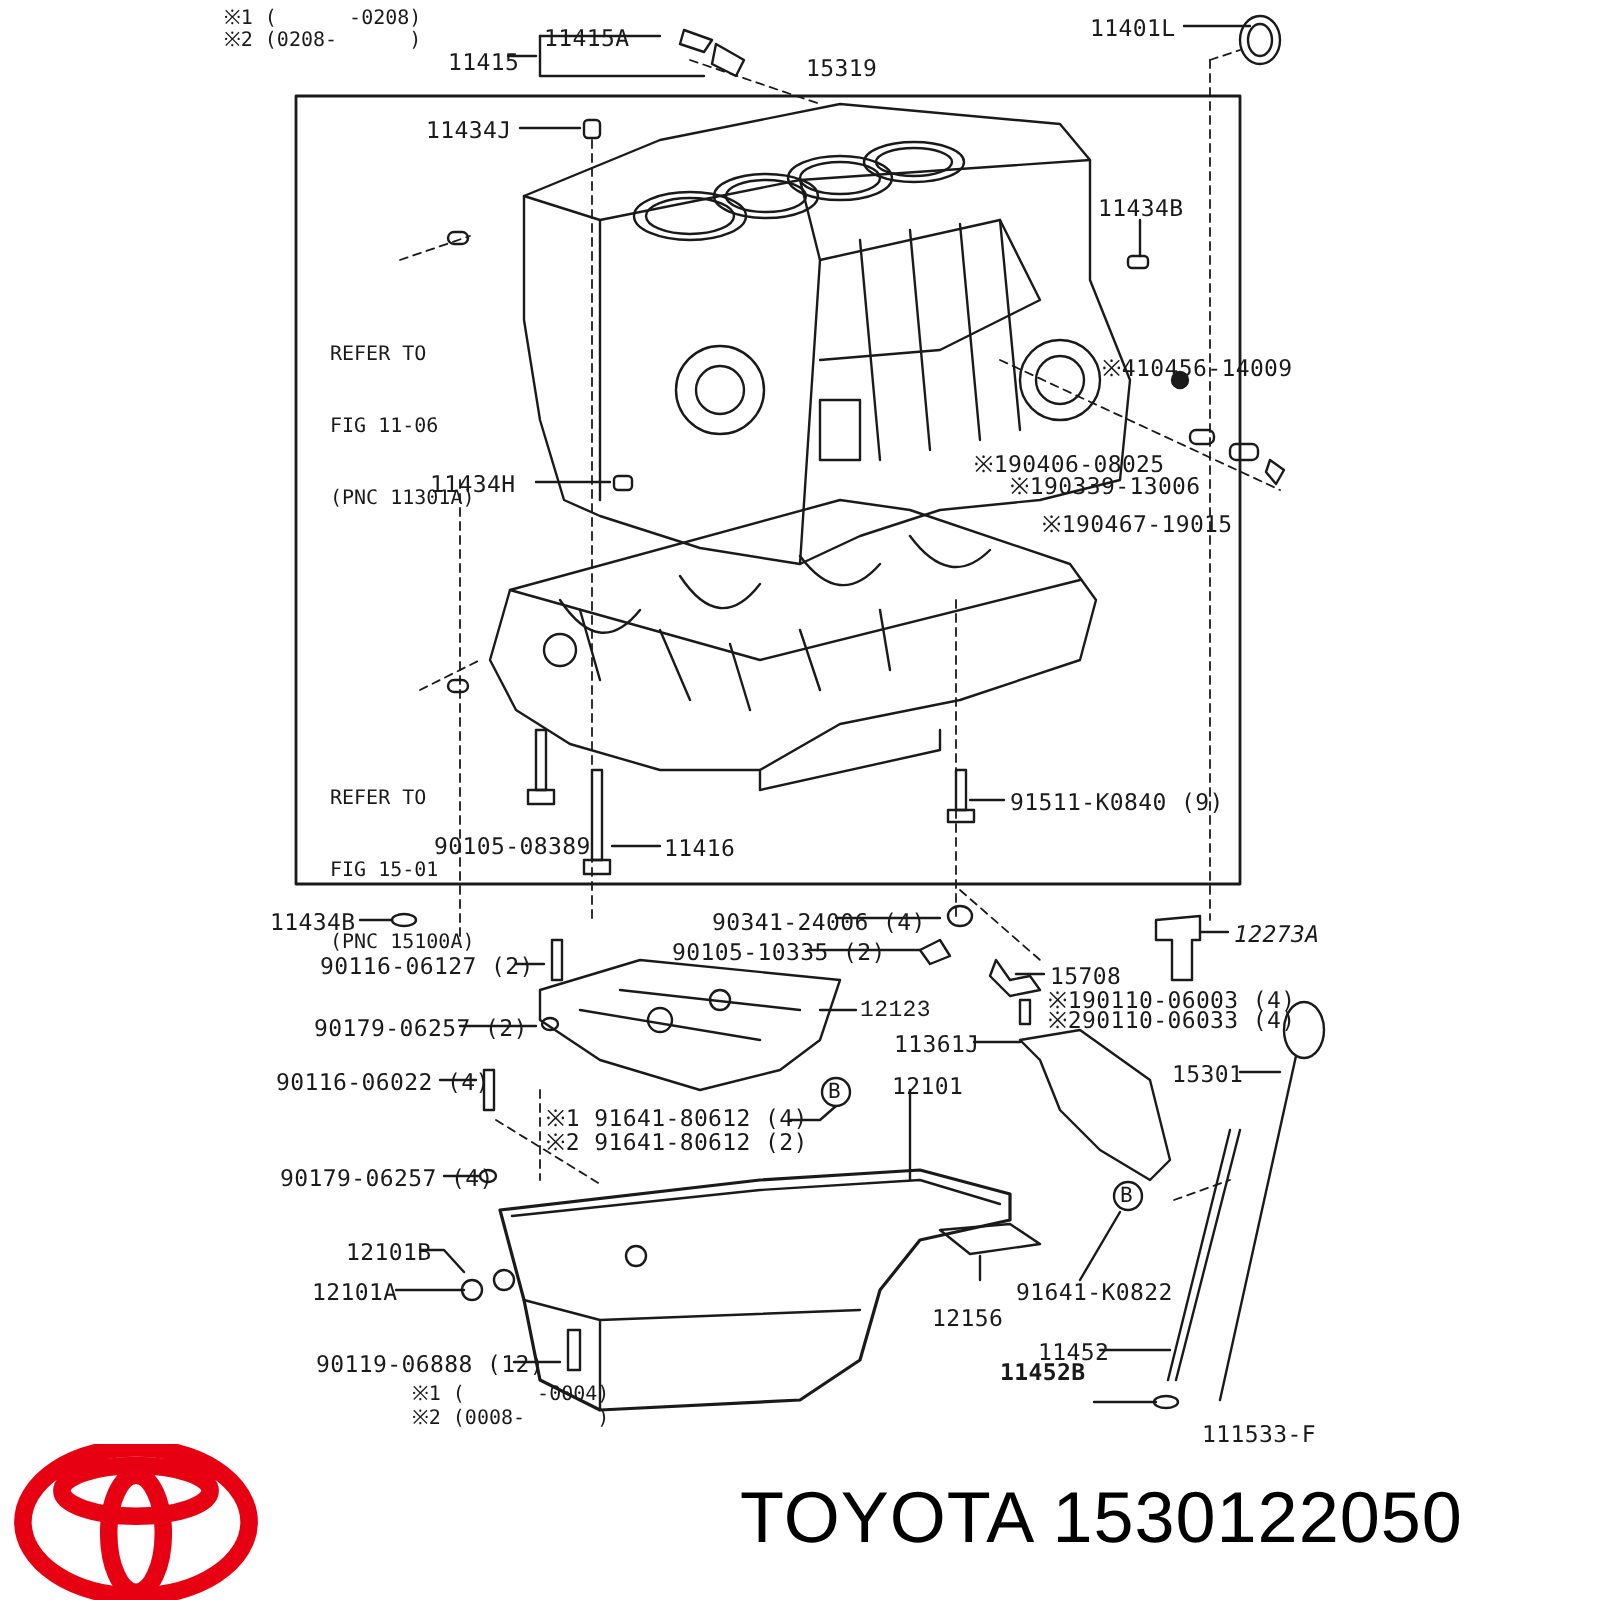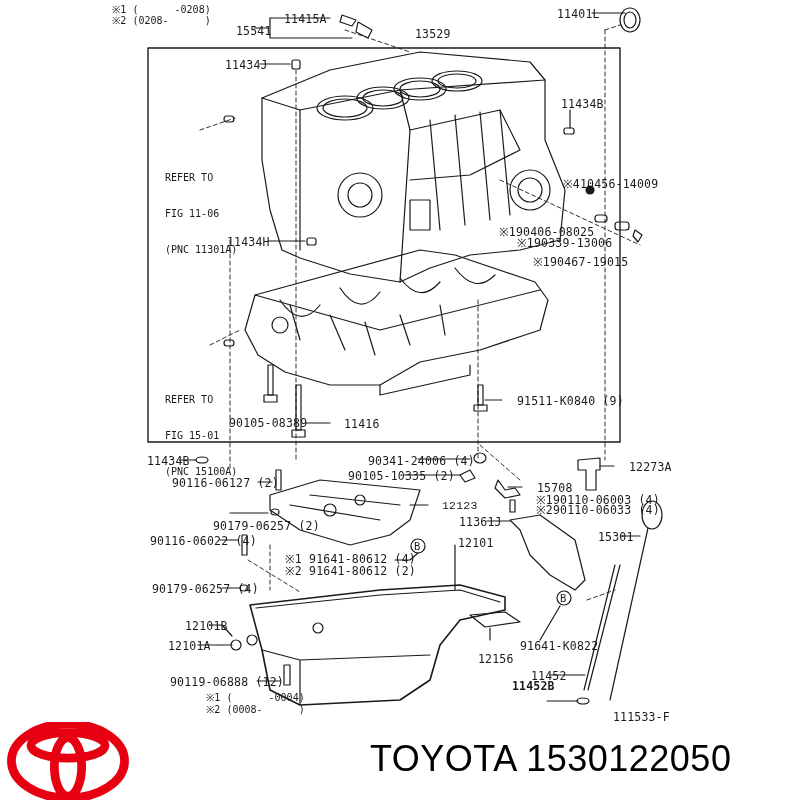--- a/index.html
+++ b/index.html
@@ -1,21 +1,21 @@
 <!DOCTYPE html>
 <html><head>
 <meta charset="utf-8">
 <style>
   html, body { margin: 0; padding: 0; background: #ffffff; }
   body { width: 800px; height: 800px; position: relative; overflow: hidden;
          font-family: "Liberation Sans", sans-serif; color: #111; }
   #diagram { position: absolute; left: 0; top: 0; width: 800px; height: 800px; }
   .lbl { position: absolute; font-family: "DejaVu Sans Mono", monospace; font-size: 10.5px;
          letter-spacing: 0.2px; color: #1a1a1a; white-space: pre; line-height: 12px; }
-  .lbl.big { font-size: 11.5px; padding-left: 12px; }
+  .lbl.big { font-size: 11.5px; }
   .note { position: absolute; font-family: "DejaVu Sans Mono", monospace; font-size: 10px;
           color: #1a1a1a; white-space: pre; line-height: 12px; }
   #title { position: absolute; left: 370px; top: 738px; font-family: "Liberation Sans", sans-serif;
            font-size: 36px; color: #000; letter-spacing: 0.5px; }
   #logo { position: absolute; left: 3px; top: 722px; width: 130px; height: 78px; }
 </style>
 </head>
 <body>
 
 <svg id="diagram" viewBox="0 0 800 800" xmlns="http://www.w3.org/2000/svg">
@@ -189,43 +189,43 @@
   <div>(PNC 11301A)</div>
 </div>
 <div class="note" style="left:165px;top:370px">
   <div>REFER TO</div>
   <div>FIG 15-01</div>
   <div>(PNC 15100A)</div>
 </div>
 
 <div id="labels">
     <div class="lbl big" style="left: 272px; top: 13px;">11415A</div>
-    <div class="lbl big" style="left: 224px; top: 25px;">15541</div>
-    <div class="lbl big" style="left: 403px; top: 28px;">13529</div>
+    <div class="lbl big" style="left: 224px; top: 25px;">11415</div>
+    <div class="lbl big" style="left: 403px; top: 28px;">15319</div>
     <div class="lbl big" style="left: 545px; top: 8px;">11401L</div>
     <div class="lbl big" style="left: 213px; top: 59px;">11434J</div>
     <div class="lbl big" style="left: 549px; top: 98px;">11434B</div>
     <div class="lbl big" style="left: 551px; top: 178px;">※410456-14009</div>
     <div class="lbl big" style="left: 487px; top: 226px;">※190406-08025</div>
     <div class="lbl big" style="left: 505px; top: 237px;">※190339-13006</div>
     <div class="lbl big" style="left: 521px; top: 256px;">※190467-19015</div>
     <div class="lbl big" style="left: 215px; top: 236px;">11434H</div>
     <div class="lbl big" style="left: 217px; top: 417px;">90105-08389</div>
     <div class="lbl big" style="left: 332px; top: 418px;">11416</div>
     <div class="lbl big" style="left: 505px; top: 395px;">91511-K0840 (9)</div>
     <div class="lbl big" style="left: 135px; top: 455px;">11434B</div>
     <div class="lbl big" style="left: 356px; top: 455px;">90341-24006 (4)</div>
     <div class="lbl big" style="left: 336px; top: 470px;">90105-10335 (2)</div>
-    <div class="lbl big" style="left: 617px; top: 461px;">12273A</div>
+    <div class="lbl big" style="left: 617px; top: 461px; font-style: italic;">12273A</div>
     <div class="lbl big" style="left: 160px; top: 477px;">90116-06127 (2)</div>
     <div class="lbl big" style="left: 525px; top: 482px;">15708</div>
     <div class="lbl big" style="left: 524px; top: 494px;">※190110-06003 (4)</div>
     <div class="lbl big" style="left: 524px; top: 504px;">※290110-06033 (4)</div>
     <div class="lbl big" style="left: 430px; top: 500px; font-family: Liberation Mono, monospace;">12123</div>
-    <div class="lbl big" style="left: 157px; top: 520px; margin-left: 44px;">90179-06257 (2)</div>
+    <div class="lbl big" style="left: 157px; top: 508px;">90179-06257 (2)</div>
     <div class="lbl big" style="left: 447px; top: 516px;">11361J</div>
     <div class="lbl big" style="left: 586px; top: 531px;">15301</div>
     <div class="lbl big" style="left: 138px; top: 535px;">90116-06022 (4)</div>
     <div class="lbl big" style="left: 446px; top: 537px;">12101</div>
     <div class="lbl big" style="left: 273px; top: 553px;">※1 91641-80612 (4)</div>
     <div class="lbl big" style="left: 273px; top: 565px;">※2 91641-80612 (2)</div>
     <div class="lbl big" style="left: 140px; top: 583px;">90179-06257 (4)</div>
     <div class="lbl big" style="left: 173px; top: 620px;">12101B</div>
     <div class="lbl big" style="left: 156px; top: 640px;">12101A</div>
     <div class="lbl big" style="left: 508px; top: 640px;">91641-K0822</div>

